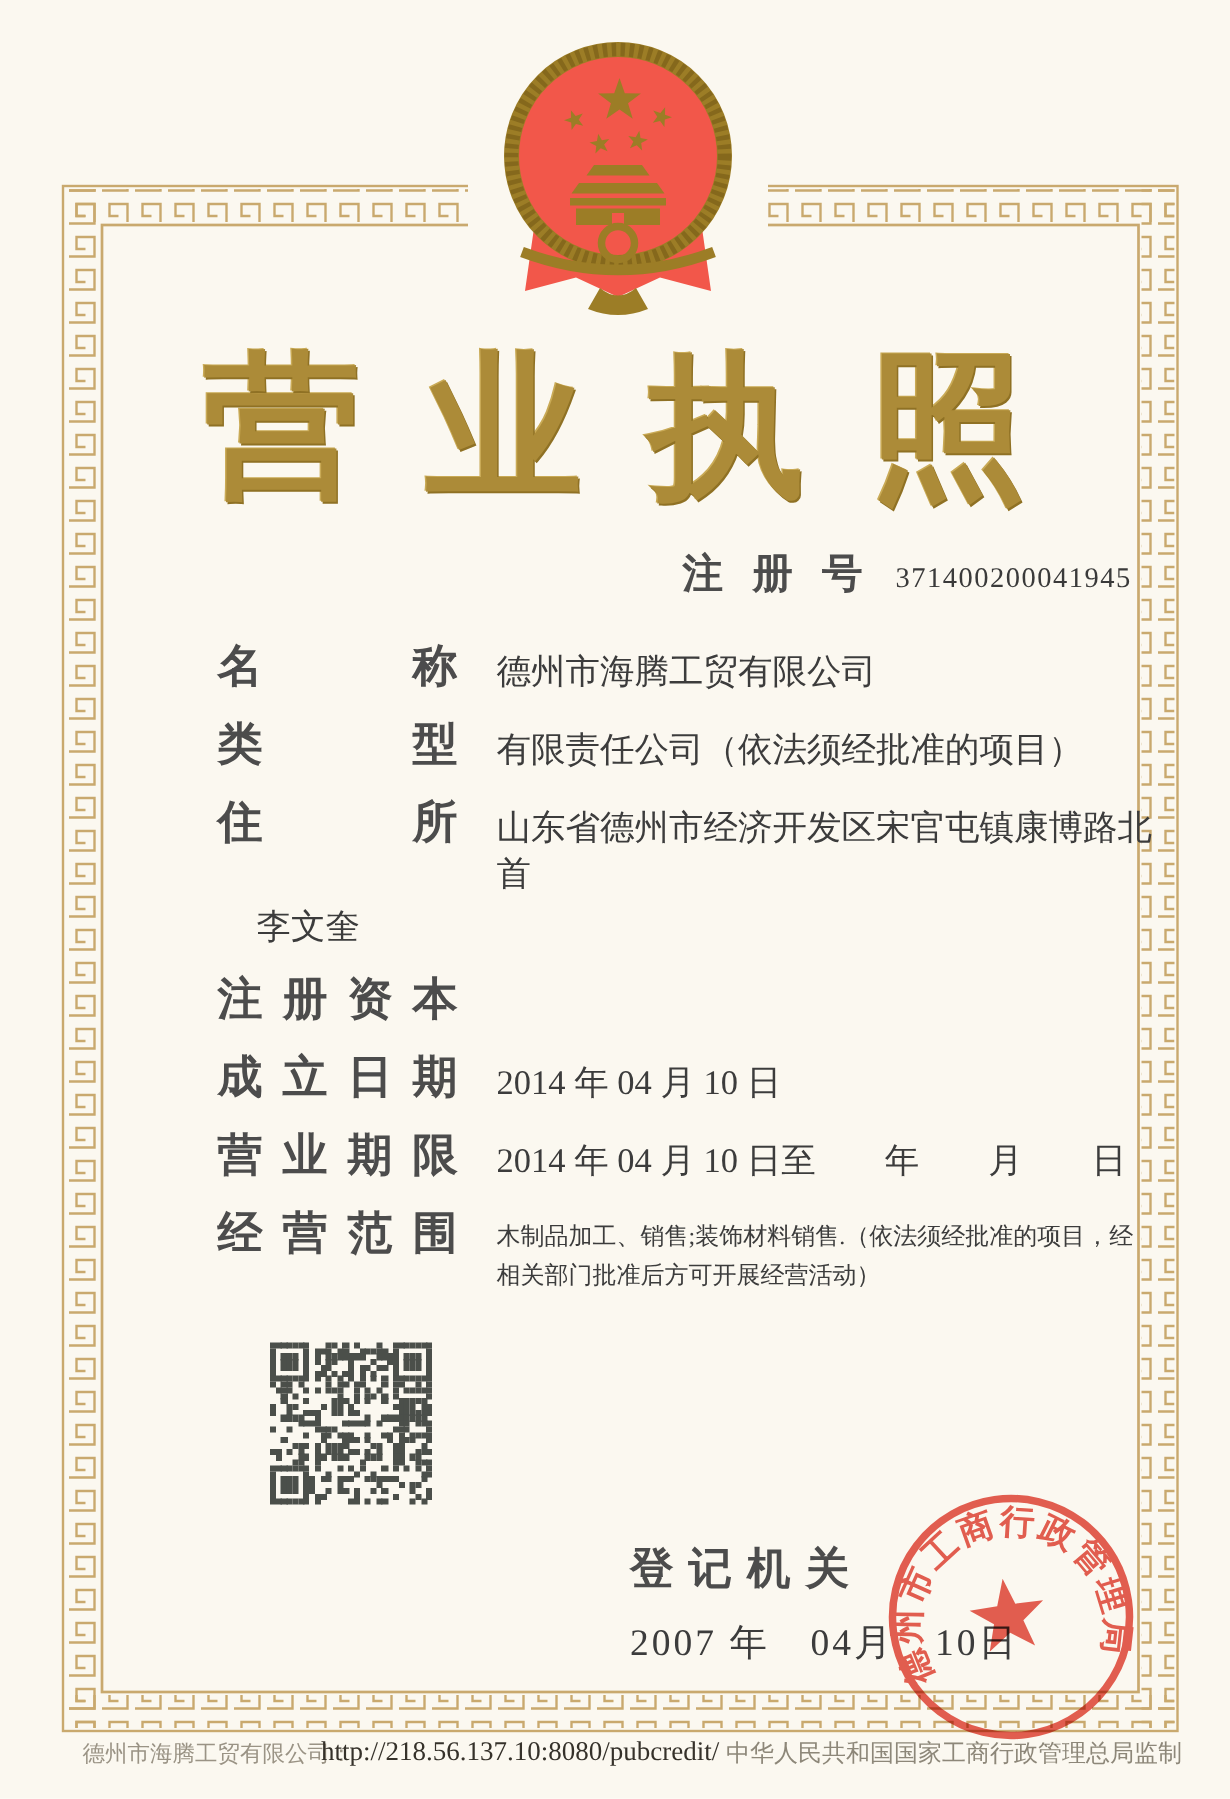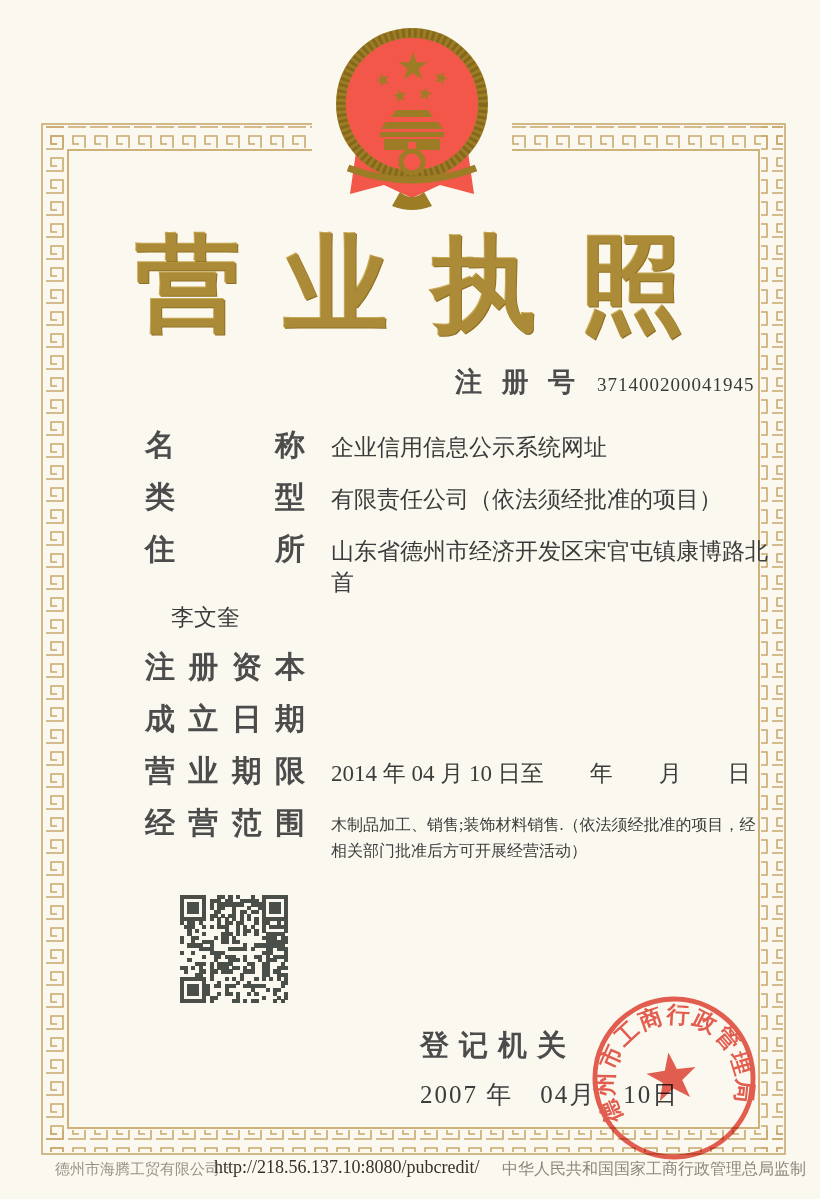--- a/index.html
+++ b/index.html
@@ -45,21 +45,21 @@
   }
   .registry-date{
     left:420px;top:1078px;font-family:"Liberation Serif", serif;
     font-size:25px;color:#3c3c3c;letter-spacing:2px;
   }
   
   #stamp{left:584px;top:988px;width:180px;height:180px;opacity:.88;mix-blend-mode:multiply;}
   
   .footer-label{left:55px;top:1160px;font-size:15px;color:#9a9385;}
   .footer-url{left:214px;top:1157px;font-family:"Liberation Serif", serif;font-size:18px;color:#35312a;}
-  .footer-issuer{left:502px;top:1159px;font-size:16px;color:#8d8779;}
+  .footer-issuer{left:484px;top:1159px;font-size:16px;color:#8d8779;}
 </style>
 </head>
 <body>
 
 <svg id="border-svg" class="abs">
   <defs>
     <pattern id="meander" width="22" height="22" patternUnits="userSpaceOnUse">
       <path d="M2,17 H19 V4 H7 V12 H13" fill="none" stroke="#c9a96e" stroke-width="1.6"></path>
     </pattern>
   </defs>
@@ -105,21 +105,21 @@
   <span class="lab">注 册 号</span>
   <span class="num">371400200041945</span>
 </div>
 
 <div class="abs fields">
   <div class="row">
     <div class="lab">
         <span>名</span>
         <span>称</span>
       </div>
-    <div class="val">企业信用信息公示系统网址</div>
+    <div class="val">德州市海腾工贸有限公司</div>
   </div>
   <div class="row">
     <div class="lab">
         <span>类</span>
         <span>型</span>
       </div>
     <div class="val">有限责任公司（依法须经批准的项目）</div>
   </div>
   <div class="row">
     <div class="lab">
@@ -139,20 +139,21 @@
         <span>本</span>
       </div>
   </div>
   <div class="row">
     <div class="lab">
         <span>成</span>
         <span>立</span>
         <span>日</span>
         <span>期</span>
       </div>
+    <div class="val">2014 年 04 月 10 日</div>
   </div>
   <div class="row">
     <div class="lab">
         <span>营</span>
         <span>业</span>
         <span>期</span>
         <span>限</span>
       </div>
     <div class="val">2014 年 04 月 10 日至　　年　　月　　日</div>
   </div>

